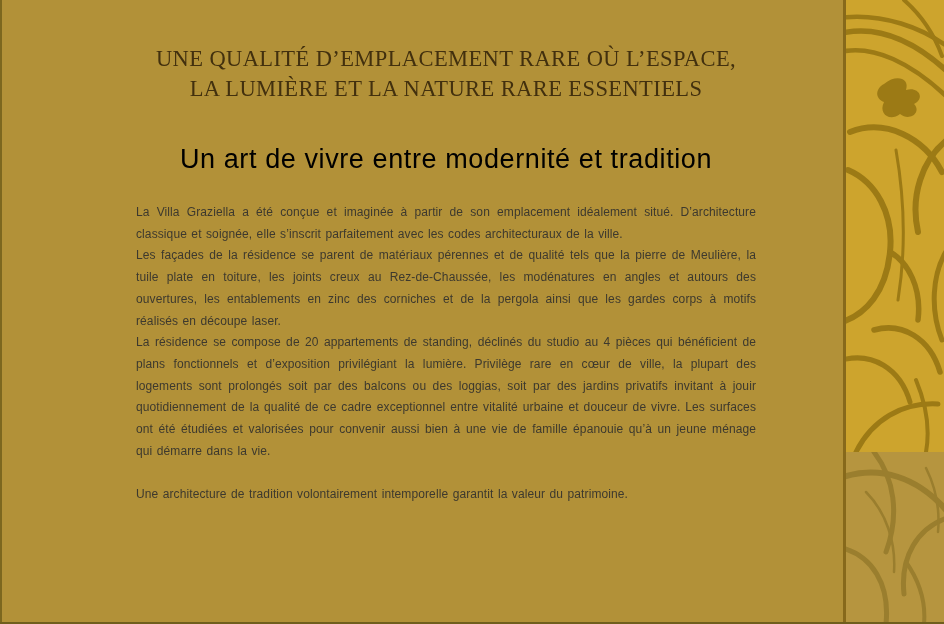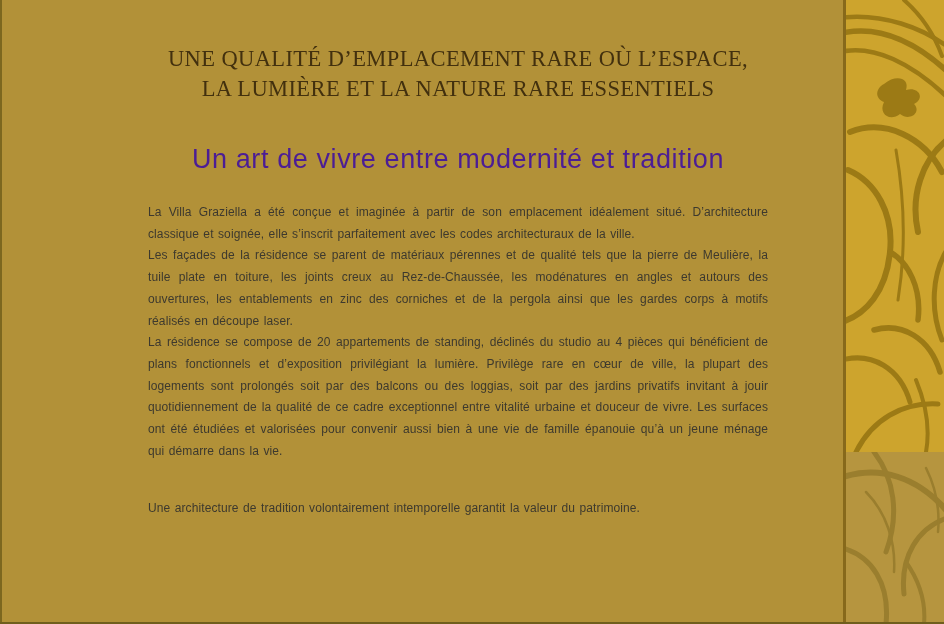--- a/index.html
+++ b/index.html
@@ -41,21 +41,21 @@
   .floral-bottom {
     position: absolute; left: 0; top: 452px;
     width: 98px; height: 172px;
     background: #b6953f;
   }
   .floral-top svg, .floral-bottom svg { display: block; width: 98px; }
 
   
   .content {
     position: absolute;
-    left: 148px; top: 0;
+    left: 136px; top: 0;
     width: 620px;
   }
 
   .title {
     margin-top: 44px;
     text-align: center;
     font-family: "Liberation Serif", serif;
     font-size: 22.5px;
     line-height: 30px;
     letter-spacing: 0.4px;
@@ -64,34 +64,34 @@
   }
   .title .line { display: block; }
 
   .subtitle {
     margin-top: 40px;
     text-align: center;
     font-family: "Liberation Sans", sans-serif;
     font-weight: 300;
     font-size: 27px;
     letter-spacing: 0.6px;
-    color: #4c1d95;
+    color: #000000;
   }
 
   .bodytext {
     margin-top: 27px;
     font-size: 12px;
     line-height: 21.7px;
     letter-spacing: 0.1px;
     word-spacing: 1px;
     color: #3d392e;
     text-align: justify;
   }
   .bodytext p { margin: 0; }
-  .bodytext p.spaced-before { margin-top: 36px; }
+  .bodytext p.spaced-before { margin-top: 22px; }
 </style>
 </head>
 <body>
 
 <div class="page">
 
   <div class="content">
 
     <h1 class="title">
       <span class="line">UNE QUALITÉ D’EMPLACEMENT RARE OÙ L’ESPACE,</span>

